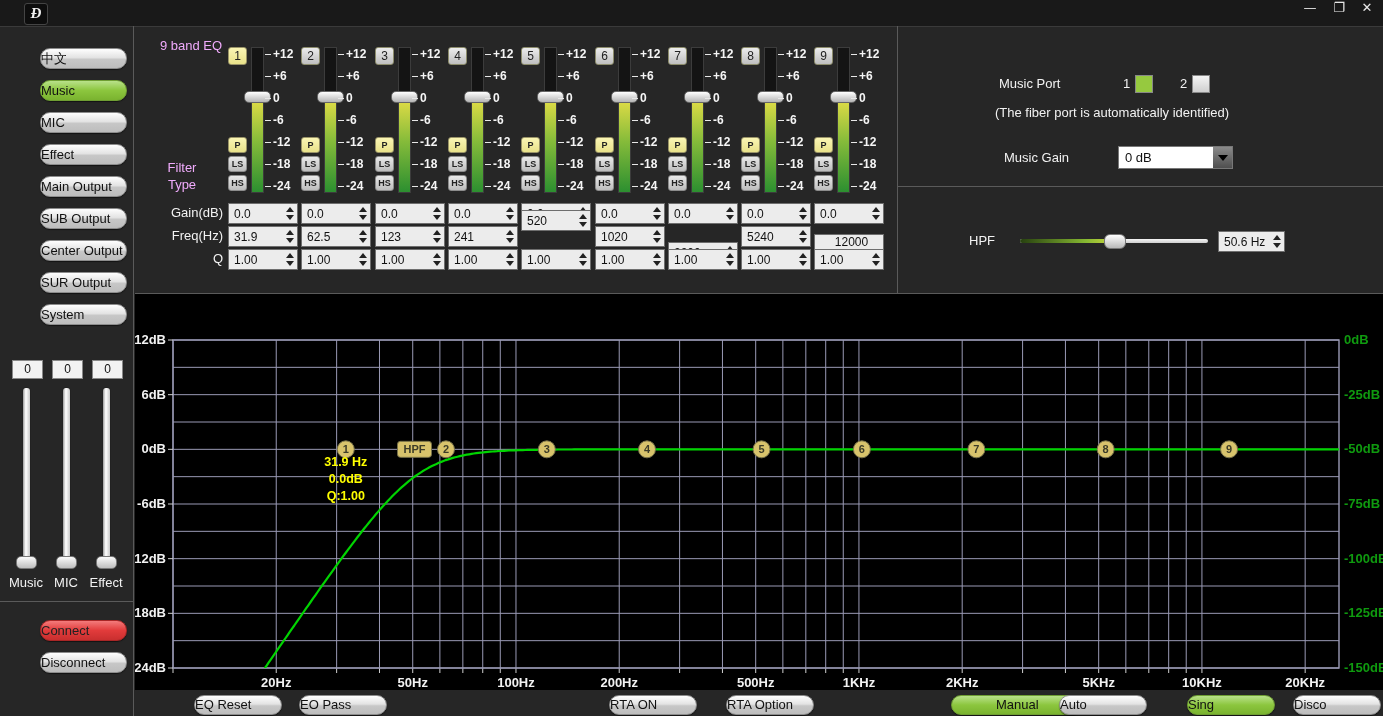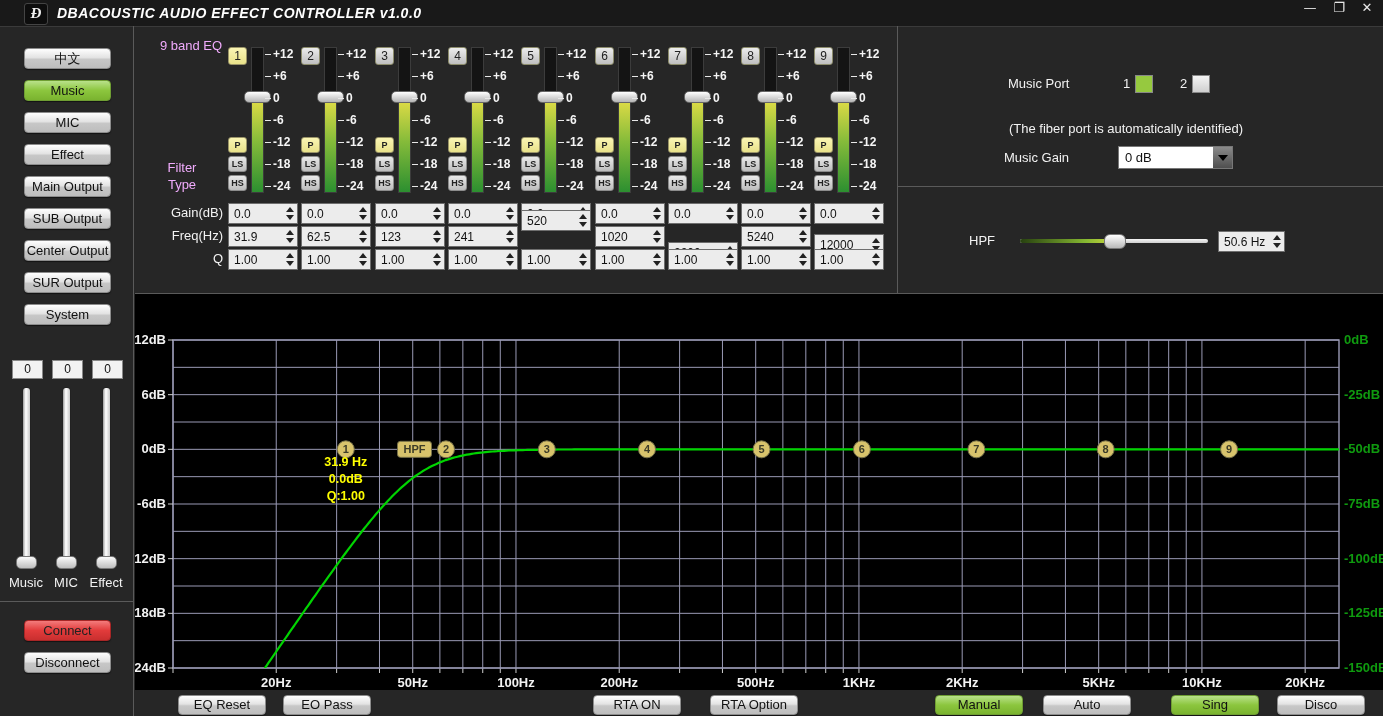--- a/index.html
+++ b/index.html
@@ -12,22 +12,22 @@
   #titlebar{position:absolute;left:0;top:0;width:1383px;height:26px;background:#191919;border-bottom:1px solid #3a3a3a;}
   #app-logo{position:absolute;left:24px;top:3px;width:22px;height:20px;background:#0d0d0d;border:1px solid #444;border-radius:3px;color:#f2f2f2;font:700 15px "Liberation Serif",serif;text-align:center;line-height:19px;font-style:italic;}
   #app-title{position:absolute;left:57px;top:5px;color:#ffffff;font:700 italic 14px "Liberation Sans",sans-serif;letter-spacing:.5px;}
   .wbtn{position:absolute;top:0;width:26px;height:26px;color:#e8e8e8;text-align:center;line-height:26px;font:400 13px "DejaVu Sans",sans-serif;cursor:default;}
   #btn-min{left:1297px;} #btn-restore{left:1326px;} #btn-close{left:1354px;}
   
   .vline,.hline{position:absolute;background:#5a5a5a;}
   
   .btn3d{
     position:absolute;background:linear-gradient(#fefefe,#e3e3e3 45%,#c7c7c7 55%,#bdbdbd);
-    border:1px solid #8c8c8c;border-radius:4px;color:#111;text-align:center;
-    font:400 13px "Liberation Sans",sans-serif;box-shadow:0 1px 1px rgba(0,0,0,.5);
+    border:1px solid #8c8c8c;border-radius:10px;color:#111;
+    font:400 13px "Liberation Sans",sans-serif;box-shadow:0 1px 1px rgba(0,0,0,.5);margin-left:16px;
   }
   .btn3d.green{background:linear-gradient(#b9e18a,#8cc63e 50%,#7ab32f);border-color:#6f9e33;}
   .btn3d.red{background:linear-gradient(#f37b7b,#e23b3b 50%,#c92f2f);border-color:#a82626;color:#222;}
   .sidebar-btn{left:24px;width:85px;height:19px;line-height:19px;}
   
   .fader-box{position:absolute;width:29px;height:17px;background:#f2f2f2;border:1px solid #888;color:#111;font:400 12px "Liberation Sans",sans-serif;text-align:center;line-height:17px;}
   .fader-track{position:absolute;width:7px;height:179px;border-radius:3px;background:linear-gradient(to right,#9a9a9a,#ffffff 40%,#c9c9c9);box-shadow:0 0 1px #000;}
   .fader-handle{position:absolute;width:19px;height:11px;border-radius:5px;border:1px solid #777;background:linear-gradient(#fafafa,#bfbfbf);}
   .fader-label{position:absolute;color:#f2f2f2;font:400 13px "Liberation Sans",sans-serif;transform:translateX(-50%);}
   
@@ -66,21 +66,20 @@
   #graph-panel{position:absolute;left:135px;top:293px;width:1248px;height:397px;background:#000;}
   
   #bottom-bar{position:absolute;left:135px;top:690px;width:1248px;height:26px;}
   .bottom-btn{width:86px;height:18px;line-height:18px;top:5px;}
 </style>
 </head>
 <body>
 
 <div id="titlebar">
   <div id="app-logo">Đ</div>
-  <div id="app-title">DBACOUSTIC AUDIO EFFECT CONTROLLER v1.0.0</div>
   <div id="btn-min" class="wbtn">—</div>
   <div id="btn-restore" class="wbtn">❐</div>
   <div id="btn-close" class="wbtn">✕</div>
 </div>
 
 <div id="sidebar" style="position:absolute;left:0;top:26px;width:133px;height:690px;">
     <div class="btn3d sidebar-btn" style="top: 22px;">中文</div>
     <div class="btn3d sidebar-btn green" style="top: 54px;">Music</div>
     <div class="btn3d sidebar-btn" style="top: 86px;">MIC</div>
     <div class="btn3d sidebar-btn" style="top: 118px;">Effect</div>
@@ -481,44 +480,44 @@
         <div class="fbtn" style="top: 130px;">LS</div>
         <div class="fbtn" style="top: 149px;">HS</div>
       </div>
       <div class="spinbox" style="left: 679px; top: 177px;">
         <div class="val">0.0</div>
         <div class="arrows">
           <div class="arr-up"></div>
           <div class="arr-down"></div>
         </div>
       </div>
-      <div class="spinbox" style="left: 679px; top: 208px;">
+      <div class="spinbox" style="left: 679px; top: 208px; flex-direction: column;">
         <div class="val">12000</div>
         <div class="arrows">
           <div class="arr-up"></div>
           <div class="arr-down"></div>
         </div>
       </div>
       <div class="spinbox" style="left: 679px; top: 223px;">
         <div class="val">1.00</div>
         <div class="arrows">
           <div class="arr-up"></div>
           <div class="arr-down"></div>
         </div>
       </div>
     </div>
 </div>
 
 <div id="input-panel">
-  <div class="mi-text" style="left:111px;top:50px;">Music Port</div>
+  <div class="mi-text" style="left:102px;top:50px;">Music Port</div>
   <div class="mi-text" style="left:226px;top:50px;">1</div>
   <div class="checkbox on" style="left:238px;top:49px;"></div>
   <div class="mi-text" style="left:283px;top:50px;">2</div>
   <div class="checkbox off" style="left:295px;top:49px;"></div>
-  <div class="mi-text" style="left:112px;top:79px;margin-top:16px;">(The fiber port is automatically identified)</div>
+  <div class="mi-text" style="left:98px;top:79px;">(The fiber port is automatically identified)</div>
   <div class="mi-text" style="left:107px;top:124px;">Music Gain</div>
   <div id="music-gain-select">
     <div class="val">0 dB</div>
     <div class="dd">
         <div class="arr-down"></div>
       </div>
   </div>
   <div class="mi-text" style="left:72px;top:207px;">HPF</div>
   <div id="hpf-track">
     <div id="hpf-fill" style="width: 94px;"></div>
@@ -667,21 +666,21 @@
       <text x="210.78715093540467" y="173.33333333333331" text-anchor="middle" fill="#ffff00" font-size="12.5" font-weight="700">31.9 Hz</text>
       <text x="210.78715093540467" y="190.33333333333331" text-anchor="middle" fill="#ffff00" font-size="12.5" font-weight="700">0.0dB</text>
       <text x="210.78715093540467" y="207.33333333333331" text-anchor="middle" fill="#ffff00" font-size="12.5" font-weight="700">Q:1.00</text>
     </svg></div>
 
 <div id="bottom-bar">
     <div class="btn3d bottom-btn" style="left: 43px;">EQ Reset</div>
     <div class="btn3d bottom-btn" style="left: 148px;">EO Pass</div>
     <div class="btn3d bottom-btn" style="left: 458px;">RTA ON</div>
     <div class="btn3d bottom-btn" style="left: 575px;">RTA Option</div>
-    <div class="btn3d bottom-btn green" style="left: 800px;">Manual</div>
+    <div class="btn3d bottom-btn green" style="left: 800px; padding-left: 44px;">Manual</div>
     <div class="btn3d bottom-btn" style="left: 908px;">Auto</div>
     <div class="btn3d bottom-btn green" style="left: 1036px;">Sing</div>
     <div class="btn3d bottom-btn" style="left: 1142px;">Disco</div>
   </div>
 
 <div class="vline" style="left:133px;top:26px;width:1px;height:690px;"></div>
 <div class="vline" style="left:897px;top:26px;width:1px;height:267px;"></div>
 <div class="hline" style="left:897px;top:186px;width:486px;height:1px;"></div>
 <div class="hline" style="left:135px;top:293px;width:1248px;height:1px;"></div>
 <div class="hline" style="left:0;top:601px;width:133px;height:1px;"></div>

